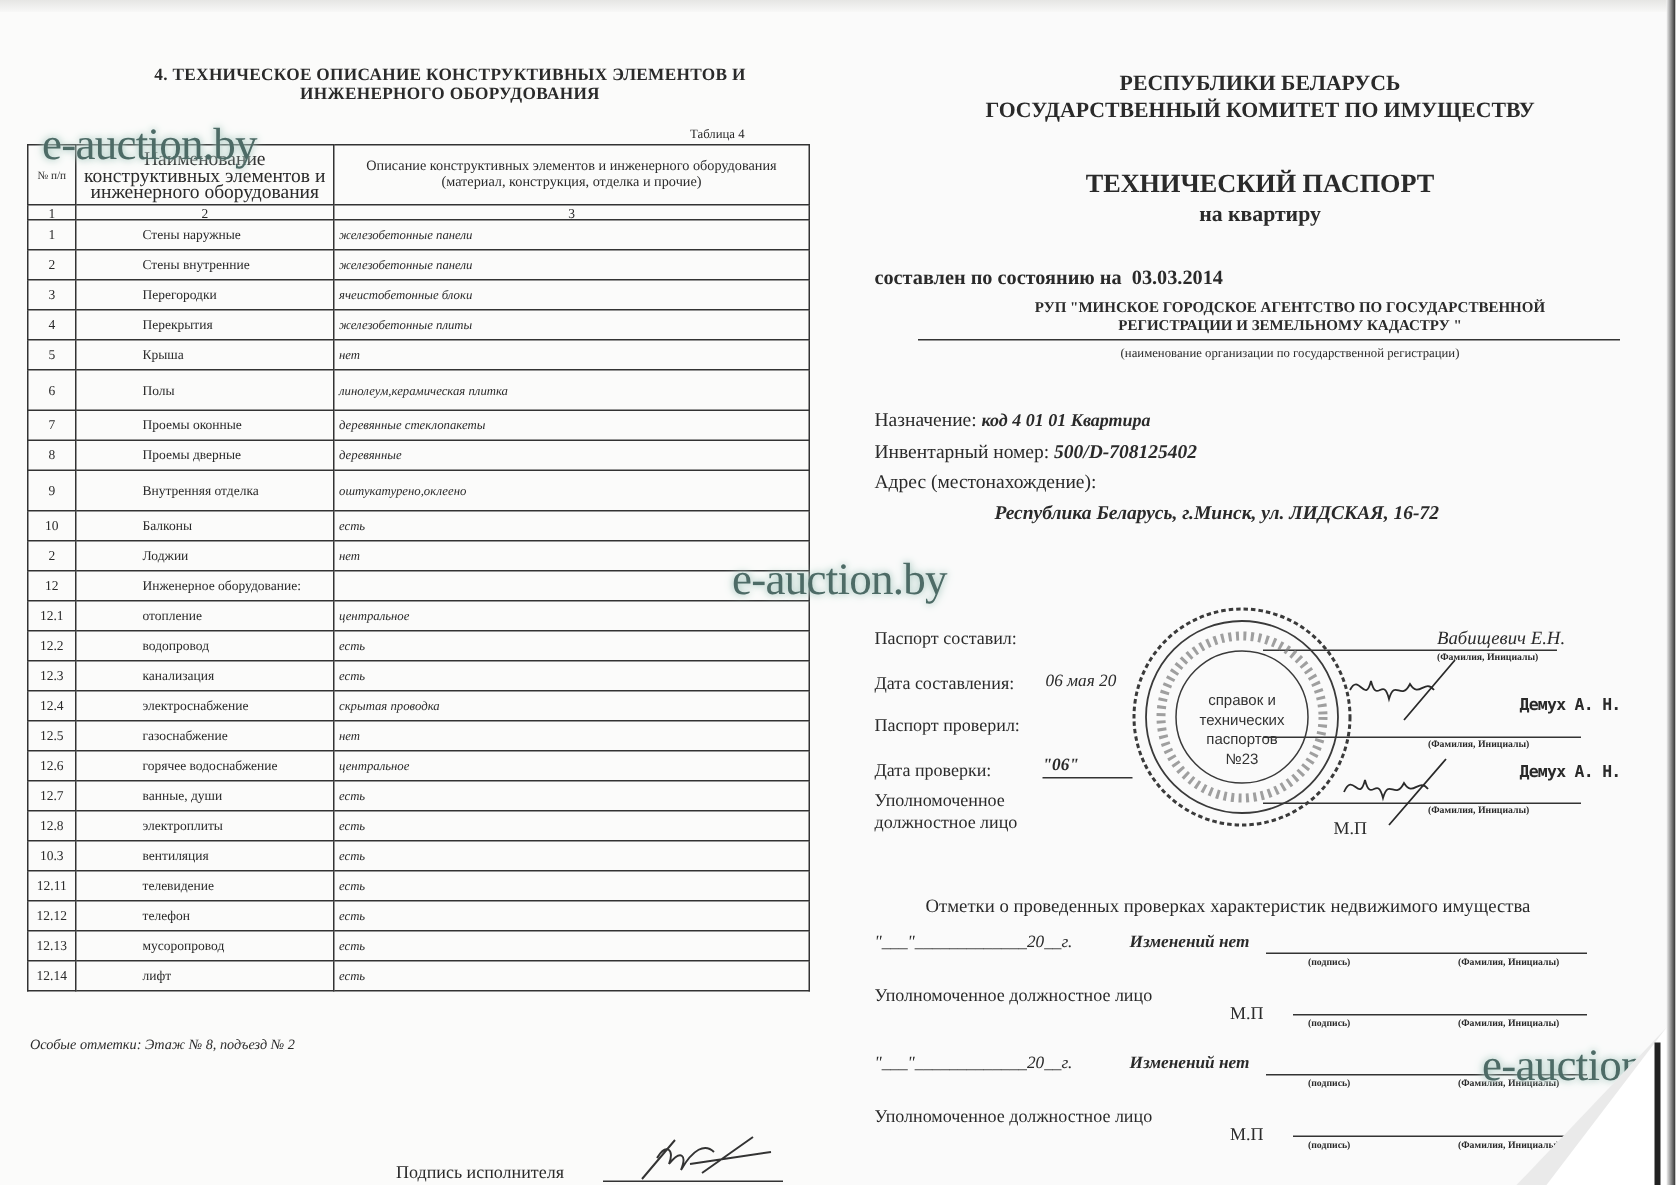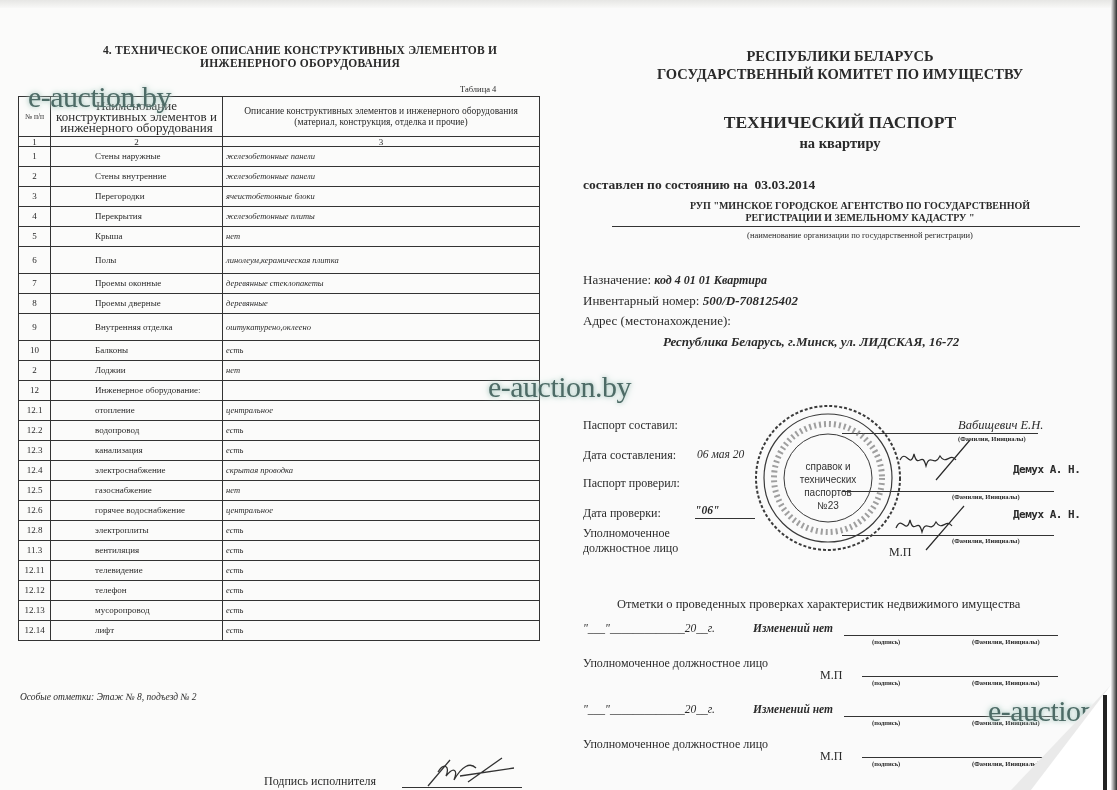--- a/index.html
+++ b/index.html
@@ -170,26 +170,31 @@
         <td class="c1">12.5</td>
         <td class="c2">газоснабжение</td>
         <td class="c3">нет</td>
       </tr>
       <tr>
         <td class="c1">12.6</td>
         <td class="c2">горячее водоснабжение</td>
         <td class="c3">центральное</td>
       </tr>
       <tr>
+        <td class="c1">12.7</td>
+        <td class="c2">ванные, души</td>
+        <td class="c3">есть</td>
+      </tr>
+      <tr>
         <td class="c1">12.8</td>
         <td class="c2">электроплиты</td>
         <td class="c3">есть</td>
       </tr>
       <tr>
-        <td class="c1">11.3</td>
+        <td class="c1">10.3</td>
         <td class="c2">вентиляция</td>
         <td class="c3">есть</td>
       </tr>
       <tr>
         <td class="c1">12.11</td>
         <td class="c2">телевидение</td>
         <td class="c3">есть</td>
       </tr>
       <tr>
         <td class="c1">12.12</td>

